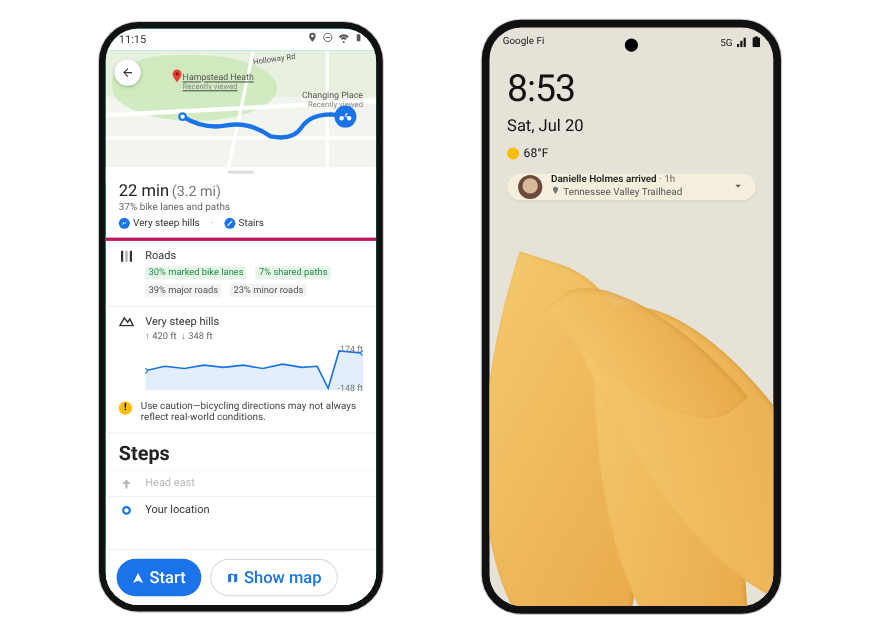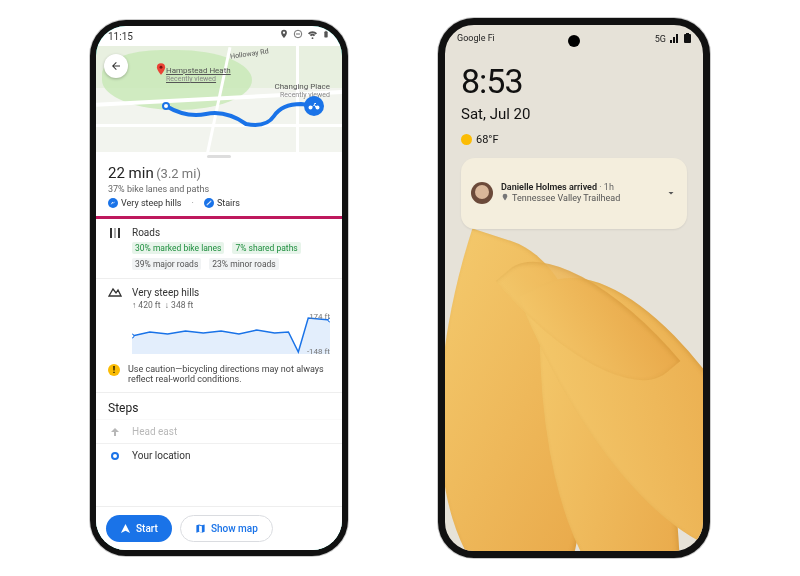--- a/index.html
+++ b/index.html
@@ -77,43 +77,43 @@
   .chips { display:flex; flex-wrap:wrap; gap:4px 8px; margin-top:4px; font-size:8.5px; }
   .chip-g { color:#1e8e3e; background:#e7f4ea; padding:1px 3px; border-radius:2px;}
   .chip-n { color:#555; background:#f1f3f4; padding:1px 3px; border-radius:2px;}
   .elev-head { display:flex; gap:10px; }
   .elev-stats { font-size:8.5px; color:#666; margin-top:2px;}
   .elev-chart { margin:4px 0 0 24px; height:40px; position:relative; }
   .elev-chart svg { width:100%; height:100%; }
   .elev-lbl { position:absolute; right:0; font-size:8px; color:#777; }
   .warn { display:flex; gap:8px; padding:8px 12px; border-bottom:1px solid #eee; font-size:9px; color:#444; align-items:flex-start;}
   .warn-ic { width:12px; height:12px; background:#fbbc04; border-radius:50%; flex:none; color:#000; display:flex; align-items:center; justify-content:center; font-size:9px; font-weight:700;}
-  .steps-h { padding:8px 12px 4px; font-size:12px; font-weight:400; color:#222; }
+  .steps-h { padding:8px 12px 4px; font-size:18px; font-weight:700; color:#222; }
   .step { display:flex; align-items:center; gap:10px; padding:6px 12px; border-top:1px solid #f0f0f0; font-size:10px;}
   .step .ic { width:14px; display:flex; justify-content:center; }
   .origin-dot { width:8px; height:8px; border:2px solid #1a73e8; background:#fff; border-radius:50%; }
   .action-bar {
     position:absolute; left:0; right:0; bottom:0; padding:8px 10px;
     background:#fff; border-top:1px solid #eee; display:flex; gap:8px;
   }
-  .btn { border-radius:18px; padding:7px 14px; font-size:10px; display:flex; align-items:center; gap:5px; font-weight:500;}
+  .btn { border-radius:18px; padding:7px 14px; font-size:15px; display:flex; align-items:center; gap:5px; font-weight:500;}
   .btn-primary { background:#1a73e8; color:#fff; }
   .btn-outline { background:#fff; color:#1a73e8; border:1px solid #dadce0; }
   .btn svg { width:11px; height:11px; }
   
   .camera { position:absolute; left:50%; top:10px; width:12px; height:12px; background:#000; border-radius:50%; transform:translateX(-50%); z-index:5;}
   .status-right { position:absolute; top:8px; left:12px; right:12px; display:flex; justify-content:space-between; font-size:9px; color:#222; z-index:4;}
   .status-right .sigs { display:flex; gap:4px; align-items:center;}
   .lock-content { position:absolute; top:36px; left:16px; right:16px; z-index:3; color:#111;}
   .clock { font-size:34px; font-weight:400; letter-spacing:-1px;}
   .date { font-size:15px; margin-top:4px; }
   .weather { display:flex; align-items:center; gap:4px; font-size:11px; margin-top:10px; }
   .sun { width:11px; height:11px; background:#fbbc04; border-radius:50%; }
   .notif {
-    margin-top:12px; background:#f4eedd; border-radius:14px; padding:24px 10px;
+    margin-top:12px; background:#f4eedd; border-radius:14px; padding:0 10px;
     display:flex; align-items:center; gap:8px; box-shadow:0 1px 2px rgba(0,0,0,.08);
   }
   .avatar { width:22px; height:22px; border-radius:50%; background:#6b4a3a; flex:none; overflow:hidden;}
   .avatar::after { content:""; display:block; width:14px; height:14px; background:#d9b79a; border-radius:50%; margin:3px auto 0;}
   .notif-body { flex:1; font-size:9px; line-height:1.25; }
   .notif-title { font-weight:600; color:#222;}
   .notif-time { color:#666; font-weight:400;}
   .notif-sub { color:#555; display:flex; align-items:center; gap:3px;}
   .chev { color:#555; }
   .wallpaper { position:absolute; inset:0; overflow:hidden; }

